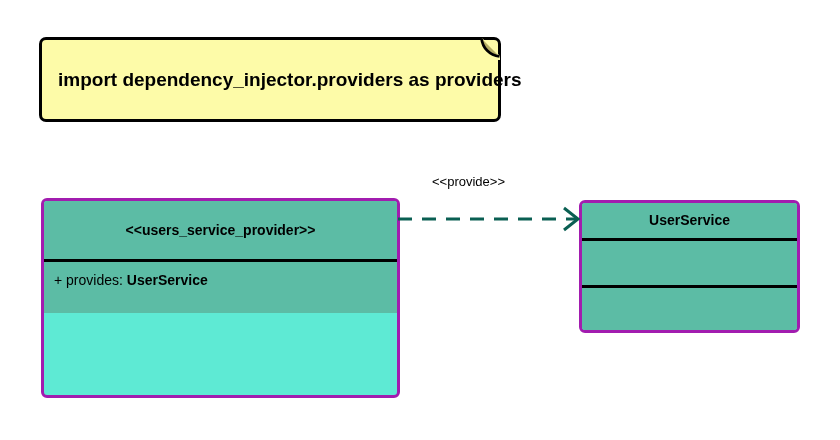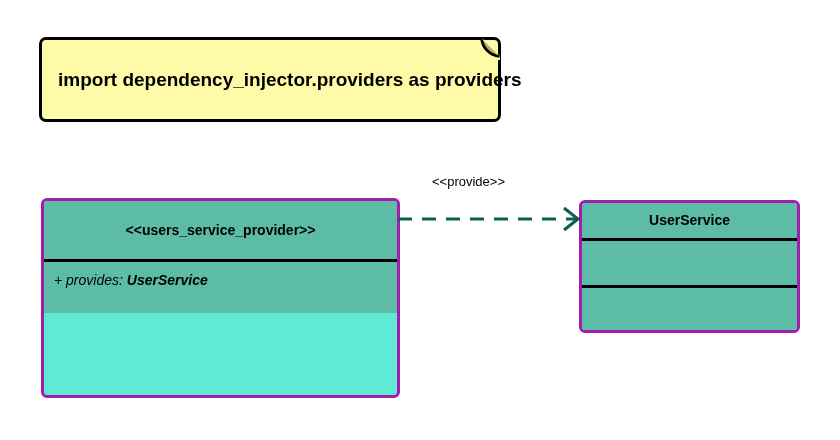--- a/index.html
+++ b/index.html
@@ -79,21 +79,20 @@
   }
   .head-line {
     font-size: 14px;
     font-weight: bold;
     color: #000000;
     line-height: 19px;
     white-space: nowrap;
   }
   .cmp-body {
     padding: 8px 10px 8px 10px;
-    font-style: italic;
   }
   .member {
     font-size: 14px;
     color: #000000;
     line-height: 21px;
     white-space: nowrap;
   }
   .member b { font-weight: bold; }
 
   

